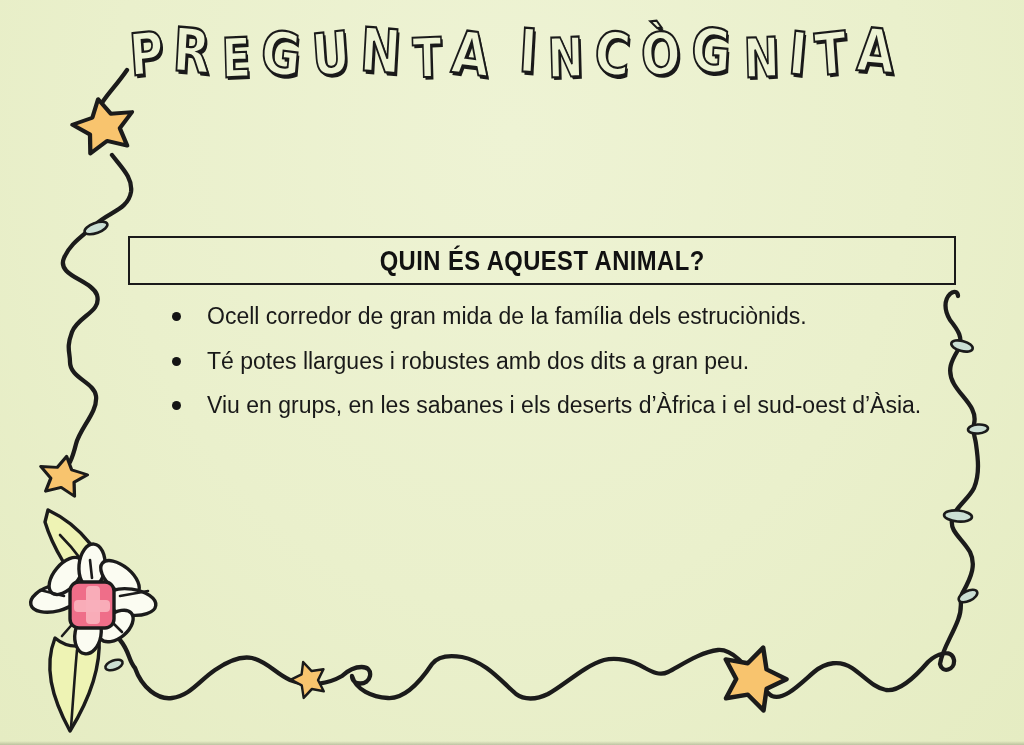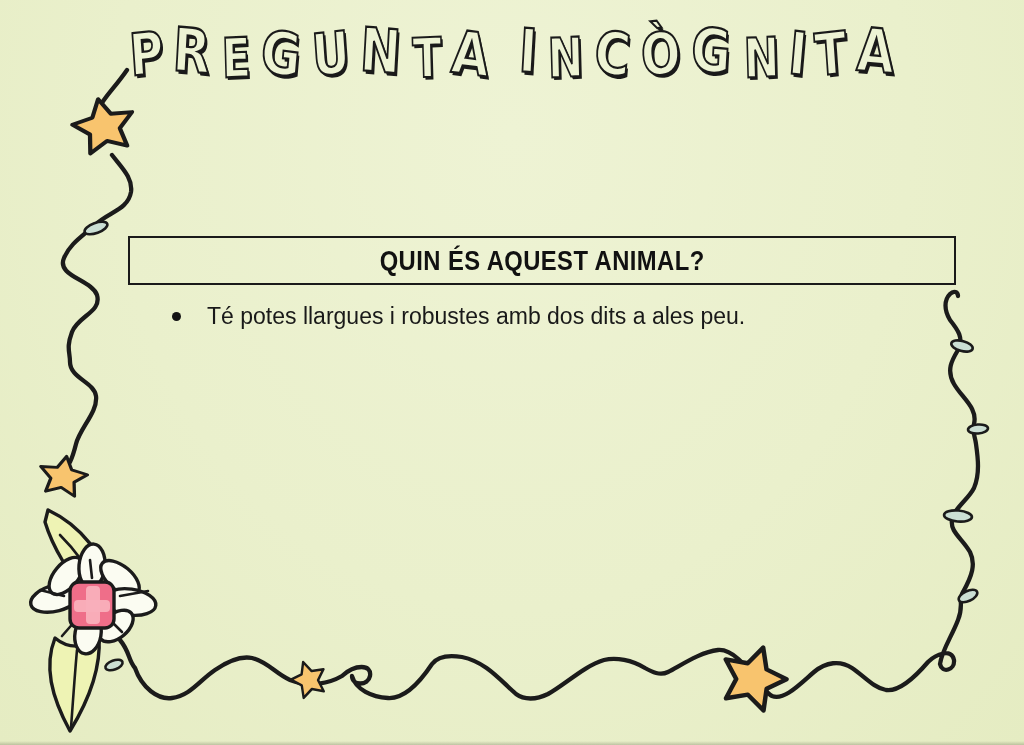--- a/index.html
+++ b/index.html
@@ -136,17 +136,25 @@
   <h1 class="title"><span class="tl">P</span><span class="tl">R</span><span class="tl">E</span><span class="tl">G</span><span class="tl">U</span><span class="tl">N</span><span class="tl">T</span><span class="tl">A</span><span class="tl">&nbsp;</span><span class="tl">I</span><span class="tl">N</span><span class="tl">C</span><span class="tl">Ò</span><span class="tl">G</span><span class="tl">N</span><span class="tl">I</span><span class="tl">T</span><span class="tl">A</span></h1>
 </div>
 
 <div class="question-box">
   <span class="label">QUIN ÉS AQUEST ANIMAL?</span>
 </div>
 
 <ul class="facts">
   <li>
     <span class="dot"></span>
-    <span class="bullet-text">Té potes llargues i robustes amb dos dits a ales peu.</span>
+    <span class="bullet-text">Ocell corredor de gran mida de la família dels estruciònids.</span>
+  </li>
+  <li>
+    <span class="dot"></span>
+    <span class="bullet-text">Té potes llargues i robustes amb dos dits a gran peu.</span>
+  </li>
+  <li>
+    <span class="dot"></span>
+    <span class="bullet-text">Viu en grups, en les sabanes i els deserts d’Àfrica i el sud-oest d’Àsia.</span>
   </li>
 </ul>
 
 <div class="bottom-edge"></div>
 
 </body></html>

